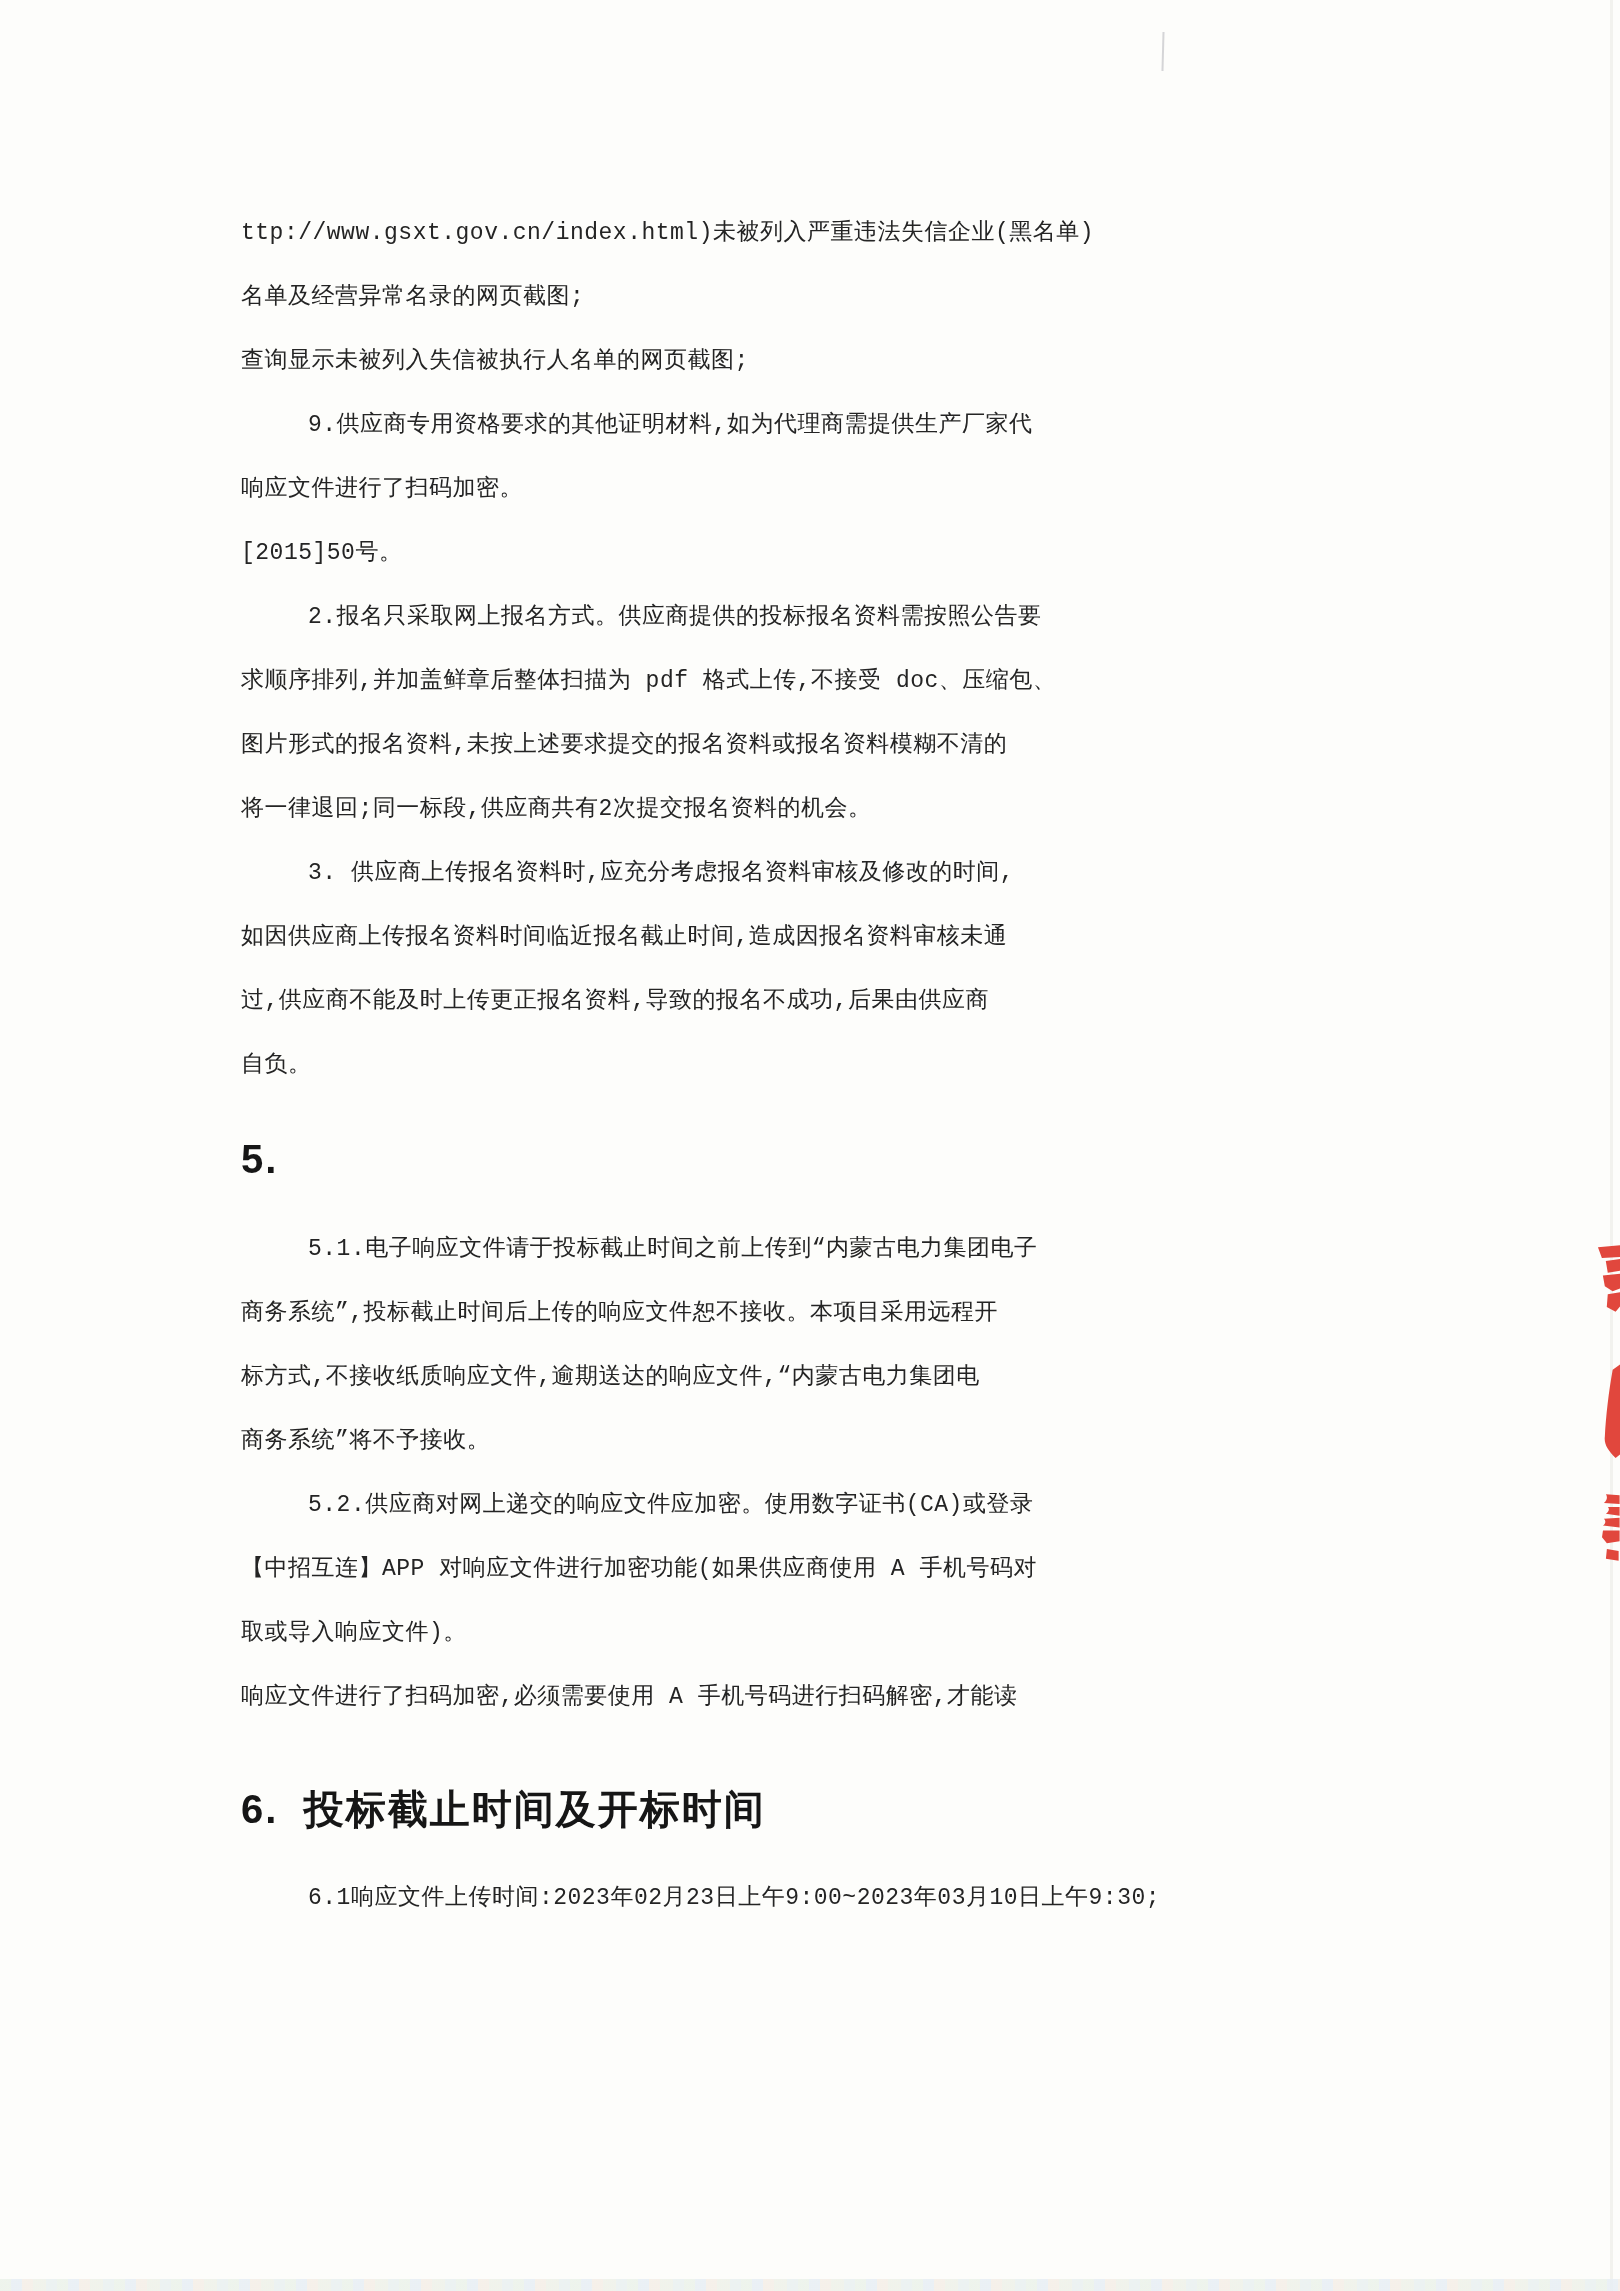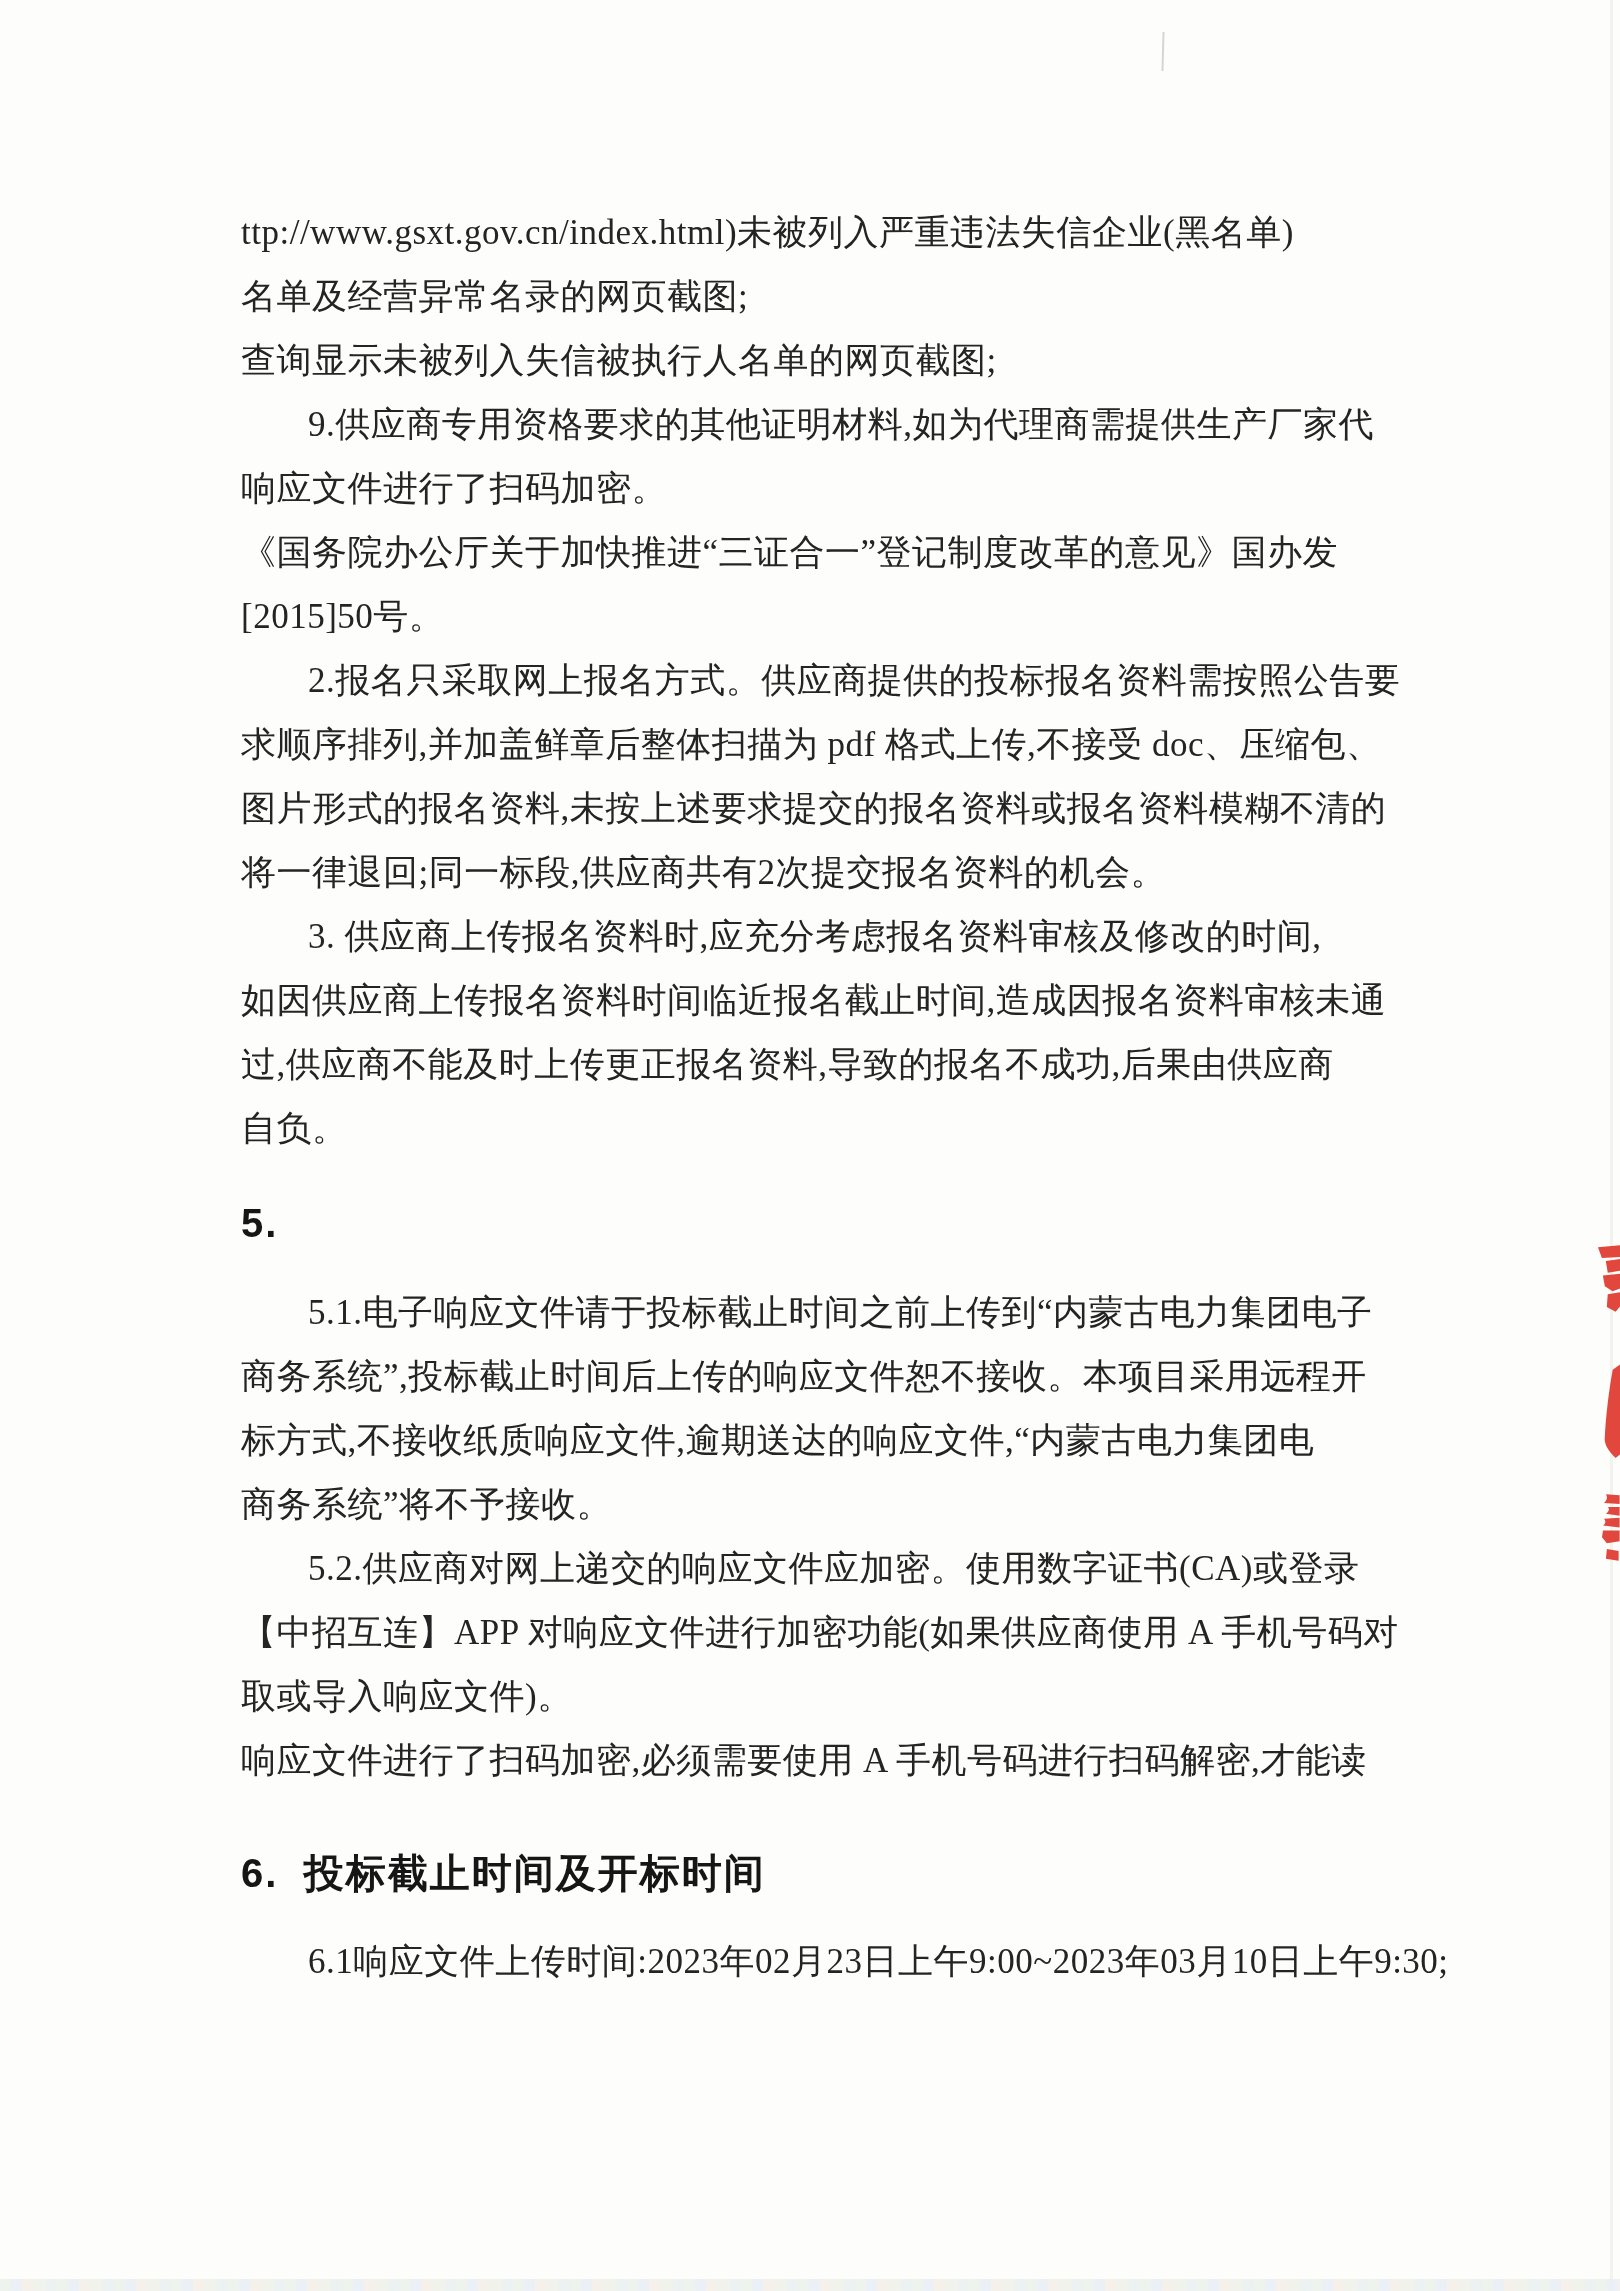--- a/index.html
+++ b/index.html
@@ -18,22 +18,22 @@
     inset: 0;
   }
   .content {
     position: absolute;
     left: 241px;
     top: 201px;
     width: 1176px;
     color: #242424;
   }
   .line {
-    font-family: Liberation Serif, serif;
-    font-size: 35px;
+    font-family: Liberation Mono, monospace;
+    font-size: 23px;
     line-height: 64px;
     height: 64px;
     white-space: nowrap;
     letter-spacing: 0.5px;
   }
   .line.ind {
     padding-left: 67px;
   }
   .heading {
     display: flex;
@@ -106,21 +106,20 @@
 
   <div class="streak"></div>
   <div class="artifact"></div>
 
   <div class="content" style="color: rgb(36, 36, 36);">
       <div class="line">ttp://www.gsxt.gov.cn/index.html)未被列入严重违法失信企业(黑名单)</div>
       <div class="line">名单及经营异常名录的网页截图;</div>
       <div class="line">查询显示未被列入失信被执行人名单的网页截图;</div>
       <div class="line ind">9.供应商专用资格要求的其他证明材料,如为代理商需提供生产厂家代</div>
       <div class="line">响应文件进行了扫码加密。</div>
-      <div class="line">《国务院办公厅关于加快推进“三证合一”登记制度改革的意见》国办发</div>
       <div class="line">[2015]50号。</div>
       <div class="line ind">2.报名只采取网上报名方式。供应商提供的投标报名资料需按照公告要</div>
       <div class="line">求顺序排列,并加盖鲜章后整体扫描为 pdf 格式上传,不接受 doc、压缩包、</div>
       <div class="line">图片形式的报名资料,未按上述要求提交的报名资料或报名资料模糊不清的</div>
       <div class="line">将一律退回;同一标段,供应商共有2次提交报名资料的机会。</div>
       <div class="line ind">3. 供应商上传报名资料时,应充分考虑报名资料审核及修改的时间,</div>
       <div class="line">如因供应商上传报名资料时间临近报名截止时间,造成因报名资料审核未通</div>
       <div class="line">过,供应商不能及时上传更正报名资料,导致的报名不成功,后果由供应商</div>
       <div class="line">自负。</div>
       <div class="heading">

